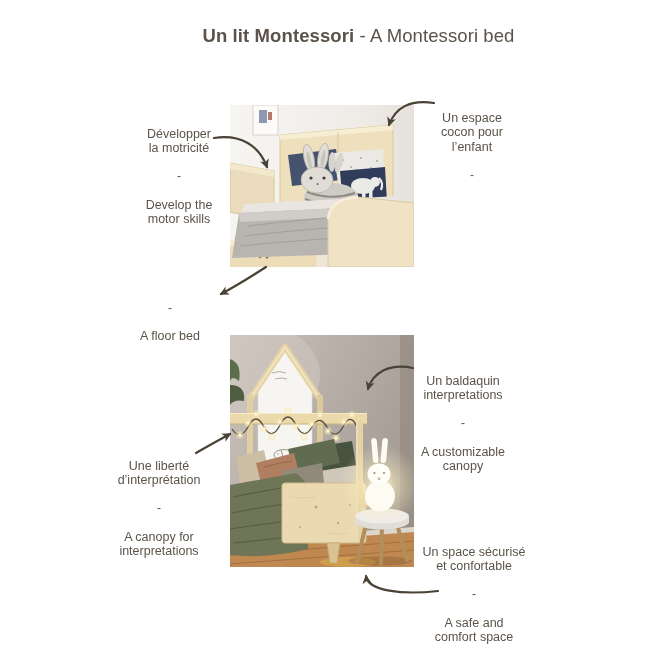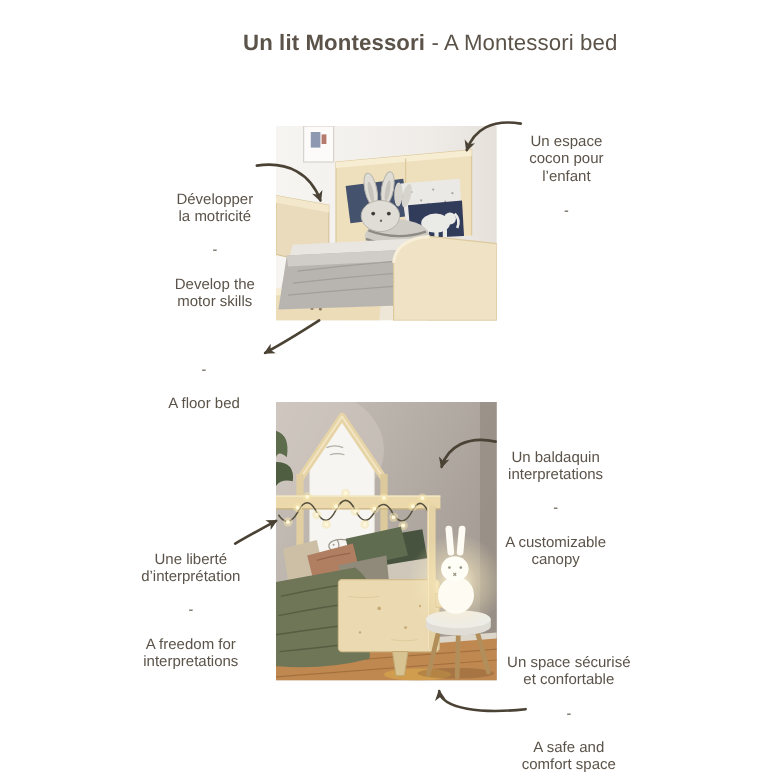--- a/index.html
+++ b/index.html
@@ -10,21 +10,21 @@
     font-size:18.5px;letter-spacing:.1px;}
   .title .fr{font-weight:bold;}
   .note{position:absolute;text-align:center;font-size:12.5px;line-height:14.5px;
     white-space:pre-line;}
   .note .fr{display:block;font-weight:normal;}
   .note .sep{display:block;font-size:12px;line-height:13px;}
   .note .en{display:block;}
   .photo{position:absolute;line-height:0;}
   #photo-floor-bed{left:230px;top:105px;width:184px;height:162px;}
   #photo-house-bed{left:230px;top:335px;width:184px;height:232px;}
-  #note-motricity{left:116px;top:144px;width:126px;}
+  #note-motricity{left:116px;top:112px;width:126px;}
   #note-cocoon{left:407px;top:96px;width:130px;}
   #note-floorbed{left:108px;top:287px;width:124px;}
   #note-canopy{left:400px;top:359px;width:126px;}
   #note-freedom{left:96px;top:444px;width:126px;}
   #note-safe{left:410px;top:530px;width:128px;}
   svg.arrows{position:absolute;left:0;top:0;color:var(--arrow,#4a4234);
     pointer-events:none;z-index:5;}
 </style>
 </head>
 <body>
@@ -284,21 +284,21 @@
 interpretations</span>
     <span class="sep">-</span>
     <span class="en">A customizable
 canopy</span>
   </div>
 
   <div class="note" id="note-freedom">
     <span class="fr">Une liberté
 d’interprétation</span>
     <span class="sep">-</span>
-    <span class="en">A freedom for
+    <span class="en">A canopy for
 interpretations</span>
   </div>
 
   <div class="note" id="note-safe">
     <span class="fr">Un space sécurisé
 et confortable</span>
     <span class="sep">-</span>
     <span class="en">A safe and
 comfort space</span>
   </div>

